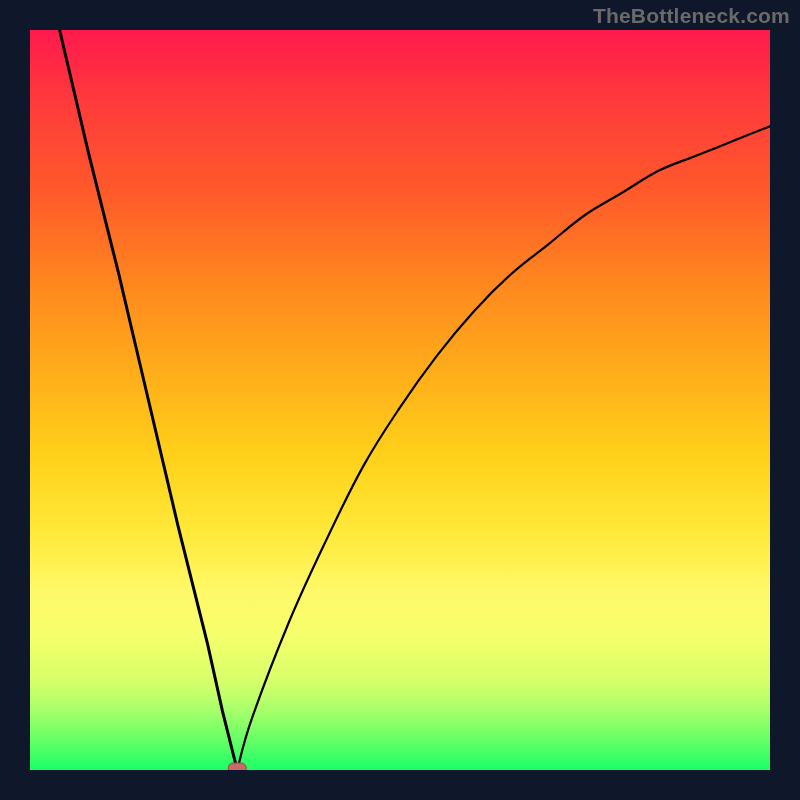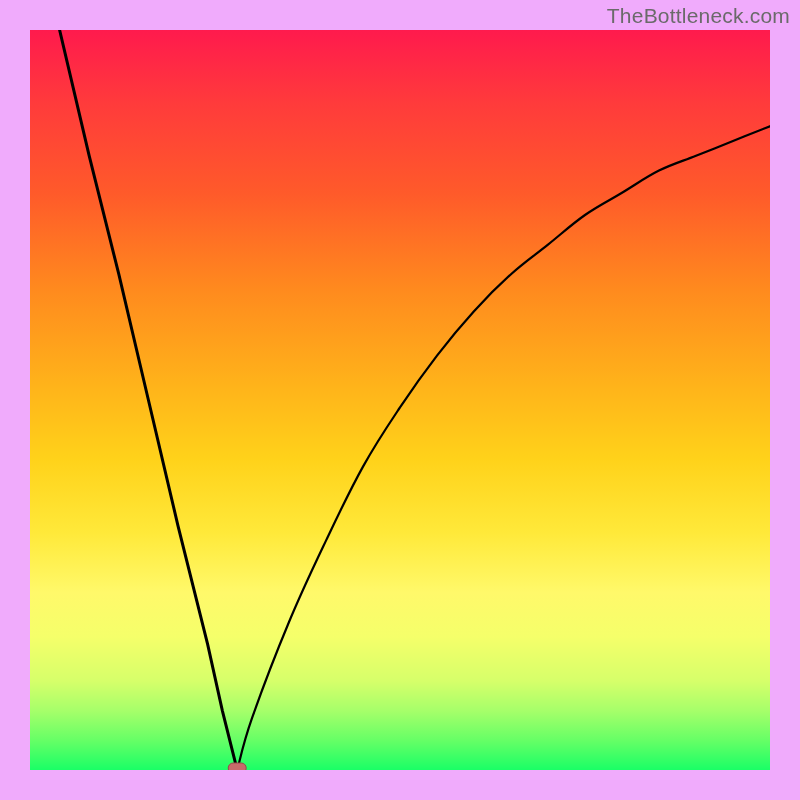--- a/index.html
+++ b/index.html
@@ -1,21 +1,22 @@
 <!DOCTYPE html>
 <html><head>
 <meta charset="utf-8">
 <style>
   * { margin: 0; padding: 0; box-sizing: border-box; }
   html, body { width: 800px; height: 800px; overflow: hidden; background: #000; }
   .frame {
     position: relative;
     width: 800px;
     height: 800px;
-    background: #f0abfc;
+    background: #0f172a;
+    font-weight: bold;
   }
   .plot {
     position: absolute;
     left: 30px;
     top: 30px;
     width: 740px;
     height: 740px;
     background: linear-gradient(to bottom,
       #ff1a4d 0%,
       #ff3b3b 10%,

